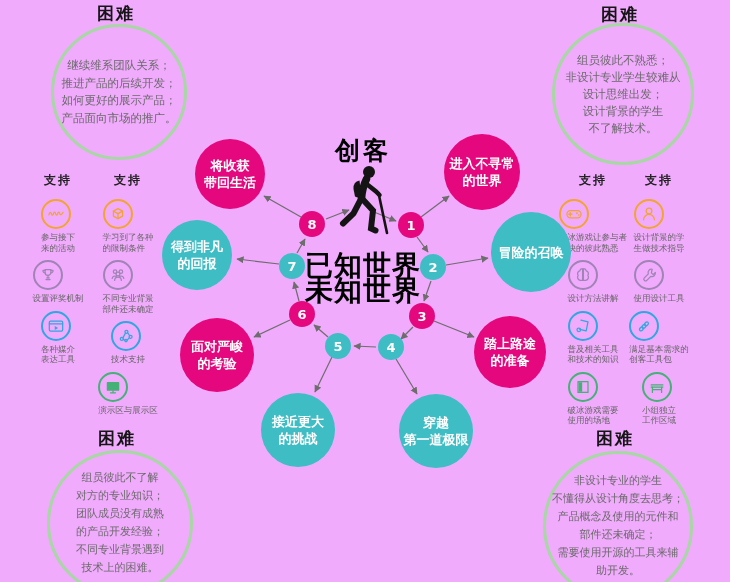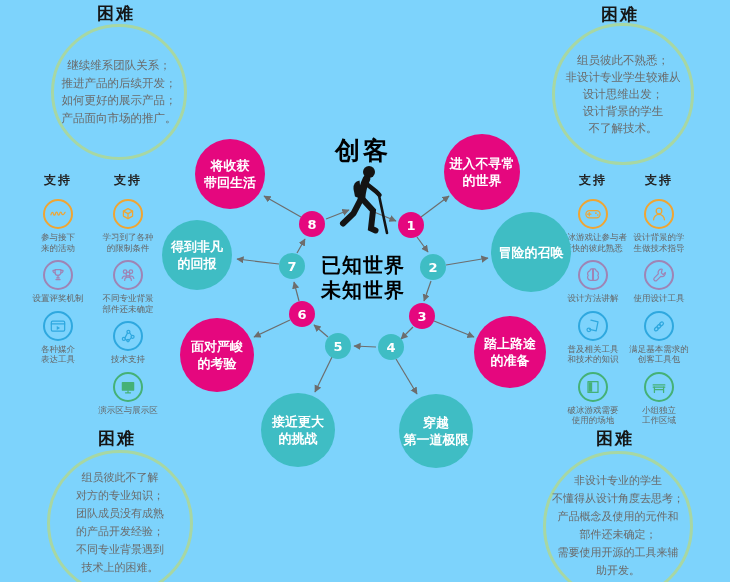--- a/index.html
+++ b/index.html
@@ -1,45 +1,45 @@
 <!DOCTYPE html>
 <html><head>
 <meta charset="utf-8">
 <style>
   html,body{margin:0;padding:0;background:#fff;}
-  #canvas{position:relative;width:730px;height:582px;background:#7dd3fc;overflow:hidden;
+  #canvas{position:relative;width:730px;height:582px;background:#f0abfc;overflow:hidden;
     font-family:"DejaVu Sans","Liberation Sans",sans-serif;}
   
   .corner-title{position:absolute;width:100px;text-align:center;font-size:17px;font-weight:600;
     color:#151515;letter-spacing:2px;}
   .corner{position:absolute;border:3px solid #a7d7a3;border-radius:50%;display:flex;
     flex-direction:column;align-items:center;justify-content:center;text-align:center;color:#6a6a6a;}
   #corner-tl{left:51px;top:24px;width:130px;height:130px;font-size:11.5px;line-height:17.5px;}
   #corner-tr{left:552px;top:23px;width:136px;height:136px;font-size:11.5px;line-height:17px;}
   #corner-bl{left:47px;top:450px;width:140px;height:140px;font-size:11px;line-height:18px;}
   #corner-br{left:543px;top:451px;width:144px;height:144px;font-size:11px;line-height:18px;}
   
   .sup-col{position:absolute;top:172px;display:flex;flex-direction:column;align-items:center;}
   #col1{left:22px;width:72px;} #col2{left:92px;width:72px;}
   #col3{left:554px;width:78px;} #col4{left:620px;width:78px;}
   .sup-header{font-size:12px;font-weight:bold;color:#222;letter-spacing:2px;margin-bottom:10px;}
-  .sup-item{display:flex;flex-direction:column;align-items:center;margin-bottom:7px;}
+  .sup-item{display:flex;flex-direction:column;align-items:flex-start;margin-bottom:7px;}
   .ring{width:30px;height:30px;border:2px solid currentColor;border-radius:50%;display:flex;
     align-items:center;justify-content:center;margin-bottom:3px;box-sizing:border-box;}
   .ring svg{width:20px;height:20px;}
   .ring svg *{stroke:currentColor;fill:none;stroke-width:1.5;stroke-linecap:round;stroke-linejoin:round;}
   .ring svg .fill{fill:currentColor;stroke:none;}
   .orange{color:#f0a532;} .purple{color:#9f84b5;} .blue{color:#2fa8df;} .green{color:#45b176;}
   .cap{font-size:8.5px;line-height:10.5px;color:#666;text-align:center;white-space:nowrap;}
   
   #maker-title{position:absolute;left:303px;top:134px;width:120px;text-align:center;
     font-size:25px;font-weight:bold;color:#000;letter-spacing:3px;}
   #hiker{position:absolute;left:331px;top:164px;}
   #world-text{position:absolute;left:277px;top:253px;width:172px;text-align:center;
-    font-size:20px;font-weight:bold;color:#000;line-height:25px;letter-spacing:1px;}
+    font-size:28px;font-weight:bold;color:#000;line-height:25px;letter-spacing:1px;}
   
   .stage{position:absolute;border-radius:50%;color:#fff;display:flex;flex-direction:column;
     align-items:center;justify-content:center;text-align:right;font-weight:bold;
     font-size:13px;line-height:17px;}
   .pink{background:#e5077e;} .teal{background:#3fbdc4;}
   #s1{left:444px;top:134px;width:76px;height:76px;}
   #s2{left:491px;top:212px;width:80px;height:80px;}
   #s3{left:474px;top:316px;width:72px;height:72px;}
   #s4{left:399px;top:394px;width:74px;height:74px;}
   #s5{left:261px;top:393px;width:74px;height:74px;}

